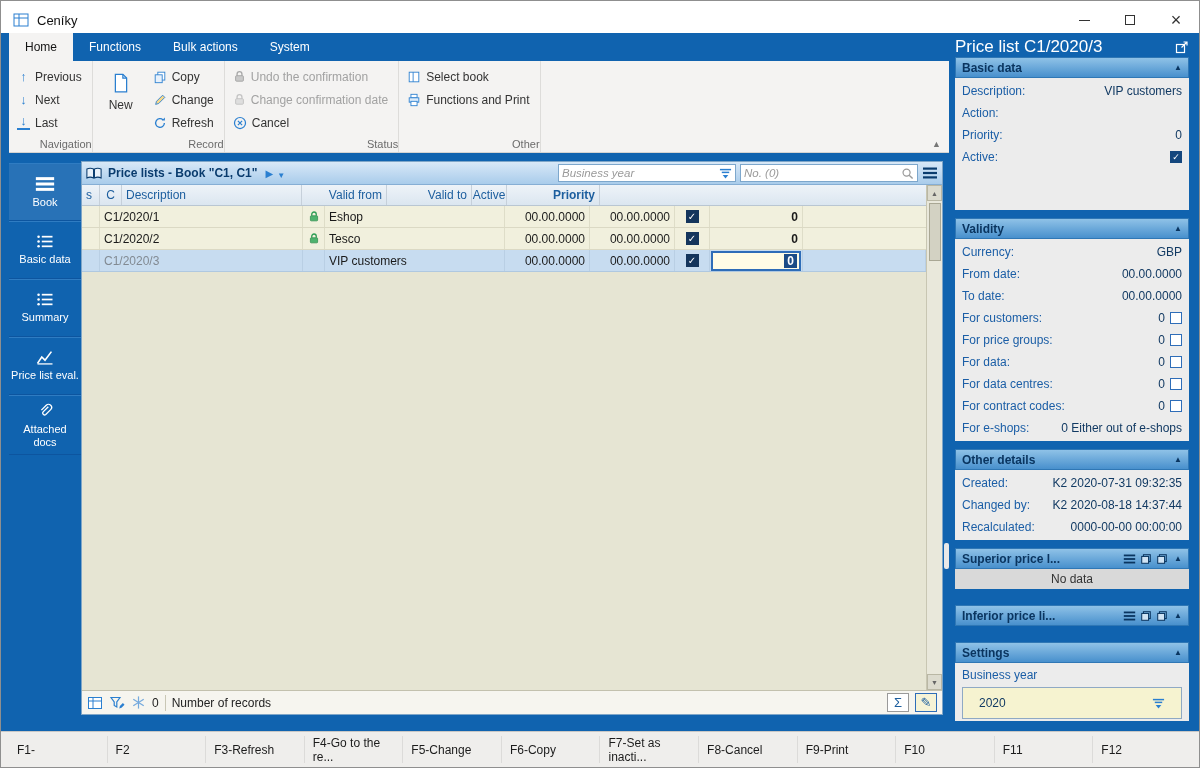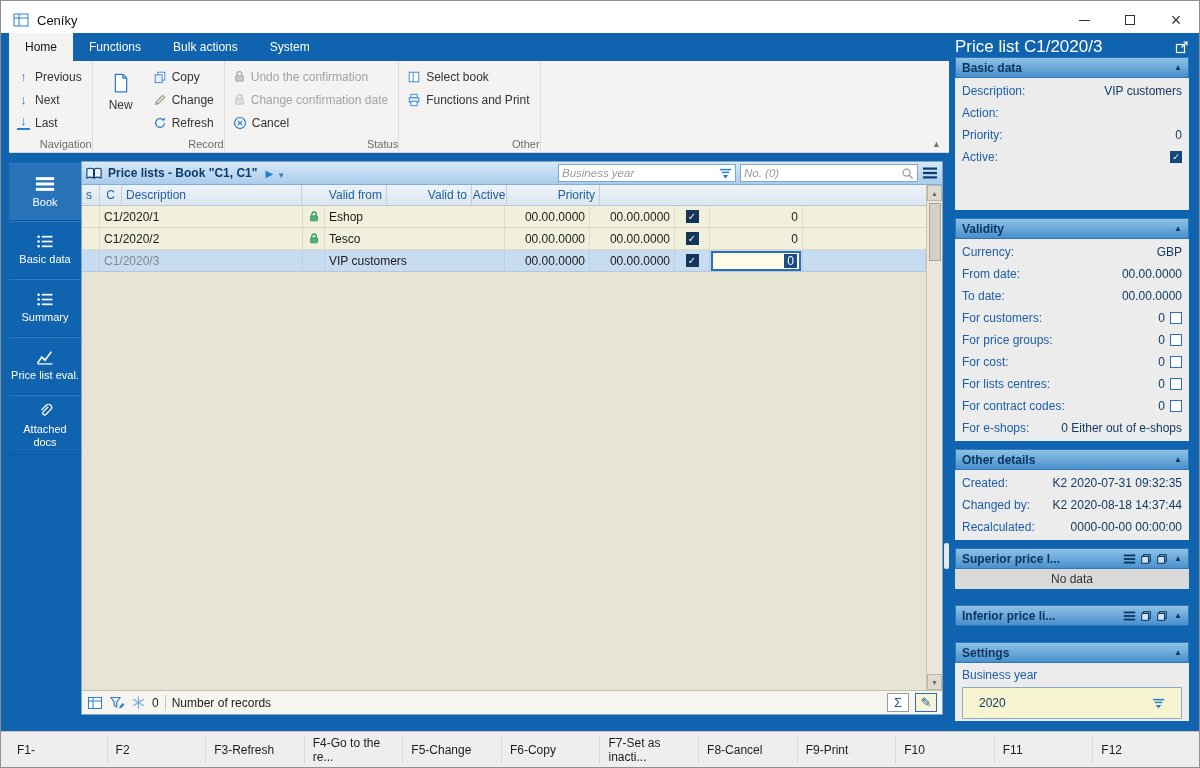--- a/index.html
+++ b/index.html
@@ -57,21 +57,21 @@
 
   .grid-wrap { flex:1; position:relative; overflow:hidden; }
   .grid-header { height:21px; display:flex; margin-right:16px; background:linear-gradient(#eef3f8,#dbe6f0); border-bottom:1px solid #b9c6d2; color:#1c5e9e; font-size:12px; }
   .hcell { display:flex; align-items:center; padding:0 4px; border-right:1px solid #c6d0da; height:100%; }
   .grid-row { display:flex; height:22px; margin-right:16px; background:#f1f0dd; border-bottom:1px solid #dbd9c4; font-size:12px; color:#1a1a1a; }
   .grid-row.selected { background:#c7dcf0; border-bottom:1px solid #afc8e0; }
   .cell { display:flex; align-items:center; padding:0 4px; border-right:1px solid #deddc8; height:100%; }
   .grid-row.selected .cell { border-right:1px solid #b9cfe4; }
   .c-s{width:18px;} .c-doc{width:203px;} .c-c{width:22px; justify-content:center; padding:0;}
   .c-desc{width:180px;} .c-vfrom{width:85px; justify-content:flex-end;} .c-vto{width:85px; justify-content:flex-end;}
-  .c-active{width:35px; justify-content:center;} .c-pri{width:93px; justify-content:flex-end;}
+  .c-active{width:35px; justify-content:center;} .c-pri{width:93px; justify-content:flex-end;font-weight:bold;}
   .c-fill{flex:1; border-right:none;}
   .doc-muted { color:#828a92; }
   .chk { width:13px; height:13px; background:#fff; border:1px solid #6a6a6a; display:flex; align-items:center; justify-content:center; }
   .chk.checked { background:#14355c; border-color:#14355c; }
   .chk.checked::after { content:"✓"; color:#fff; font-size:10px; line-height:1; }
   .edit-cell { padding:0 1px; }
   .edit-box { width:100%; height:20px; border:2px solid #2e6db8; background:#fffce6; display:flex; align-items:center; justify-content:flex-end; padding-right:2px; font-size:12px; }
   .edit-box .sel { background:#1c4c86; color:#fff; padding:0 3px; }
 
   .scrollbar { position:absolute; right:0; top:0; bottom:0; width:16px; background:#e9e8db; border-left:1px solid #c8c6b2; display:flex; flex-direction:column; align-items:center; }
@@ -555,26 +555,26 @@
             <span class="plabel">For customers:</span>
             <span class="pvalue">0</span>
             <span class="pchk"></span>
           </div>
           <div class="pfield">
             <span class="plabel">For price groups:</span>
             <span class="pvalue">0</span>
             <span class="pchk"></span>
           </div>
           <div class="pfield">
-            <span class="plabel">For cost:</span>
+            <span class="plabel">For data:</span>
             <span class="pvalue">0</span>
             <span class="pchk"></span>
           </div>
           <div class="pfield">
-            <span class="plabel">For lists centres:</span>
+            <span class="plabel">For data centres:</span>
             <span class="pvalue">0</span>
             <span class="pchk"></span>
           </div>
           <div class="pfield">
             <span class="plabel">For contract codes:</span>
             <span class="pvalue">0</span>
             <span class="pchk"></span>
           </div>
           <div class="pfield">
             <span class="plabel">For e-shops:</span>

